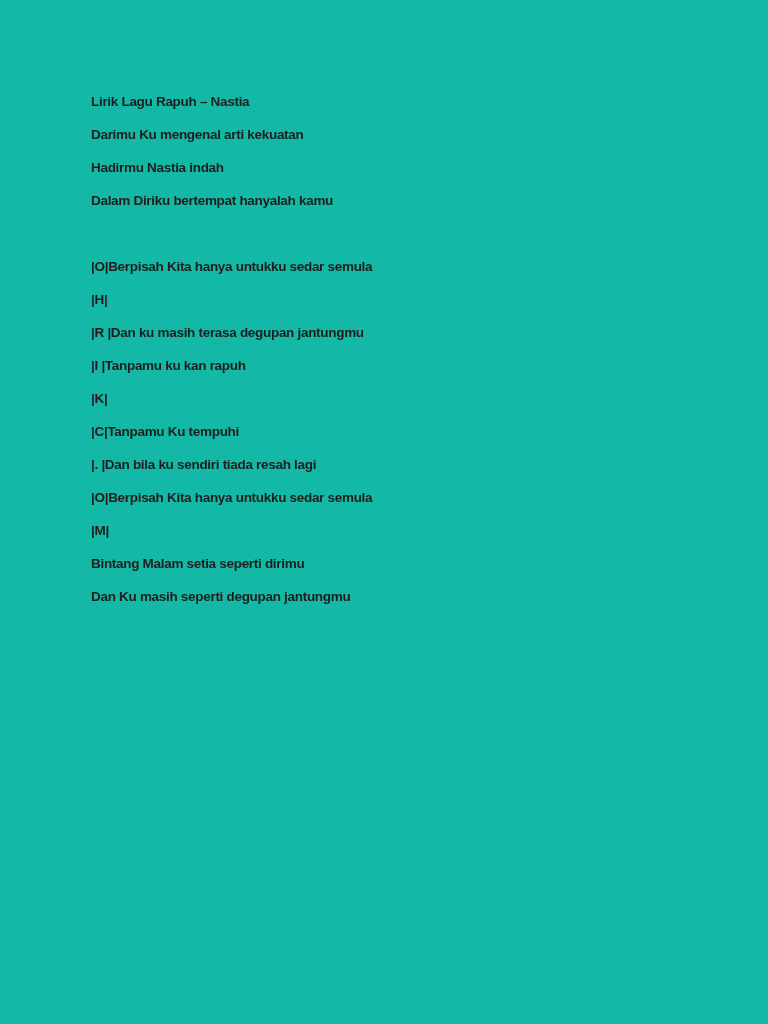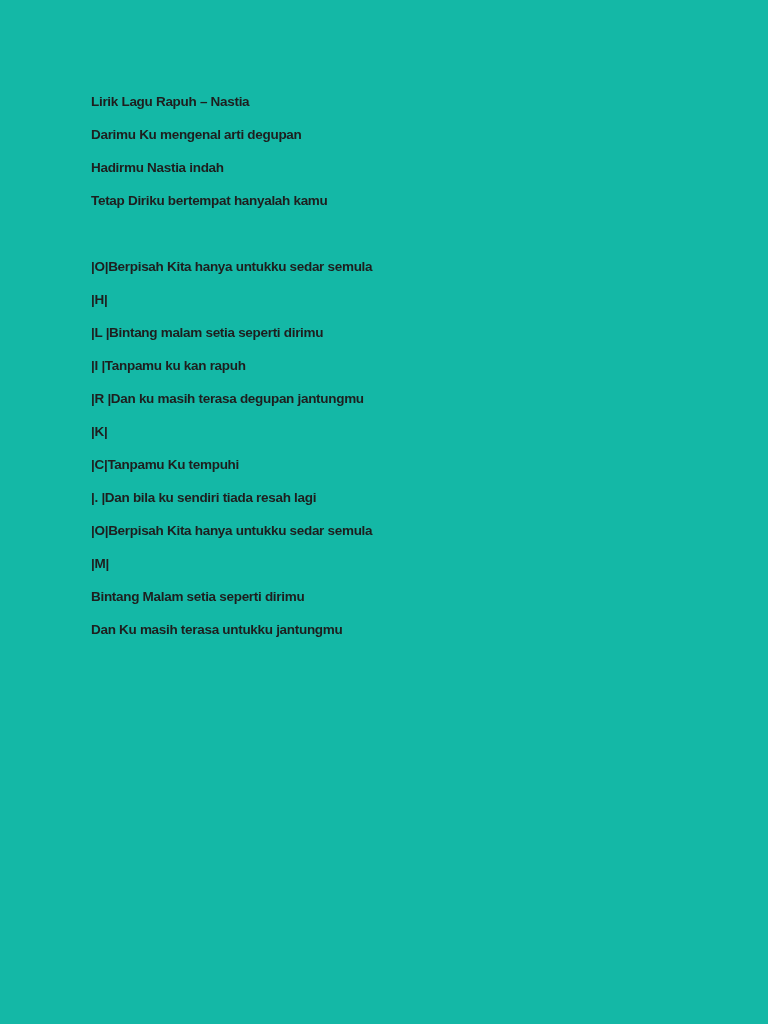--- a/index.html
+++ b/index.html
@@ -40,30 +40,29 @@
   .line.blank {
     
   }
 </style>
 </head>
 <body>
 
 <div class="page">
   <div class="textblock">
       <p class="line">Lirik Lagu Rapuh – Nastia</p>
-      <p class="line">Darimu Ku mengenal arti degupan</p>
+      <p class="line">Darimu Ku mengenal arti kekuatan</p>
       <p class="line">Hadirmu Nastia indah</p>
-      <p class="line">Tetap Diriku bertempat hanyalah kamu</p>
+      <p class="line">Dalam Diriku bertempat hanyalah kamu</p>
       <p class="line blank"></p>
       <p class="line">|O|Berpisah Kita hanya untukku sedar semula</p>
       <p class="line">|H|</p>
-      <p class="line">|L |Bintang malam setia seperti dirimu</p>
+      <p class="line">|R |Dan ku masih terasa degupan jantungmu</p>
       <p class="line">|I |Tanpamu ku kan rapuh</p>
-      <p class="line">|R |Dan ku masih terasa degupan jantungmu</p>
       <p class="line">|K|</p>
       <p class="line">|C|Tanpamu Ku tempuhi</p>
       <p class="line">|. |Dan bila ku sendiri tiada resah lagi</p>
       <p class="line">|O|Berpisah Kita hanya untukku sedar semula</p>
       <p class="line">|M|</p>
       <p class="line">Bintang Malam setia seperti dirimu</p>
-      <p class="line">Dan Ku masih terasa untukku jantungmu</p>
+      <p class="line">Dan Ku masih seperti degupan jantungmu</p>
     </div>
 </div>
 
 </body></html>

